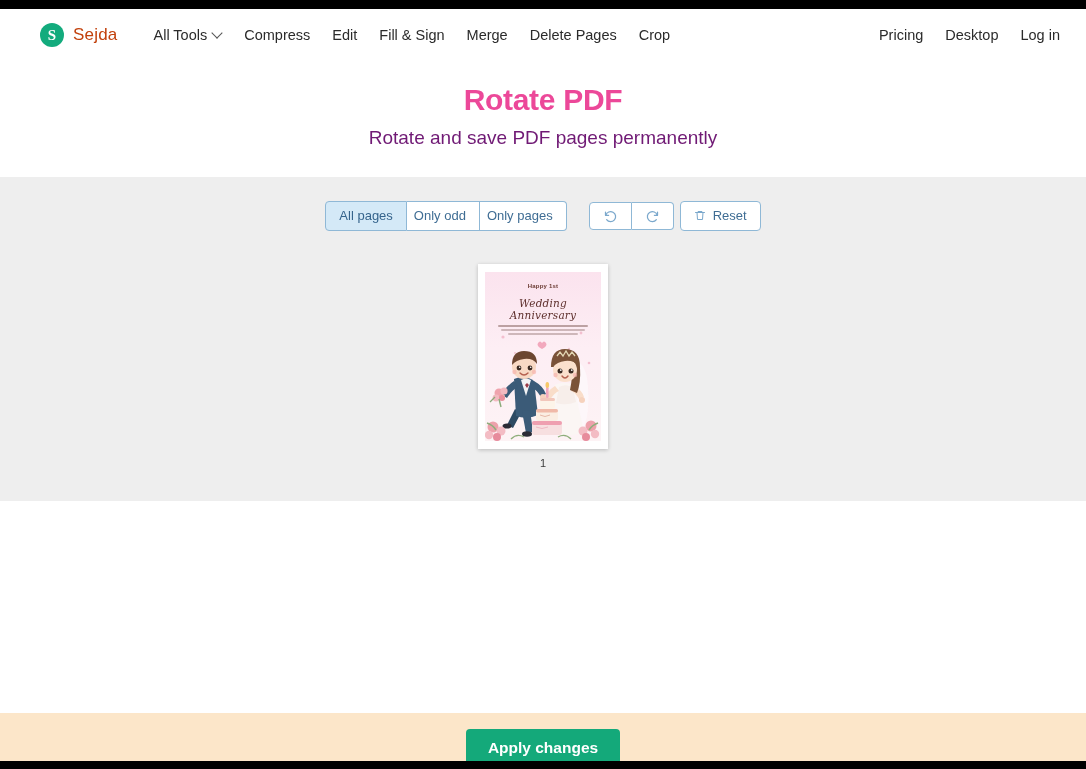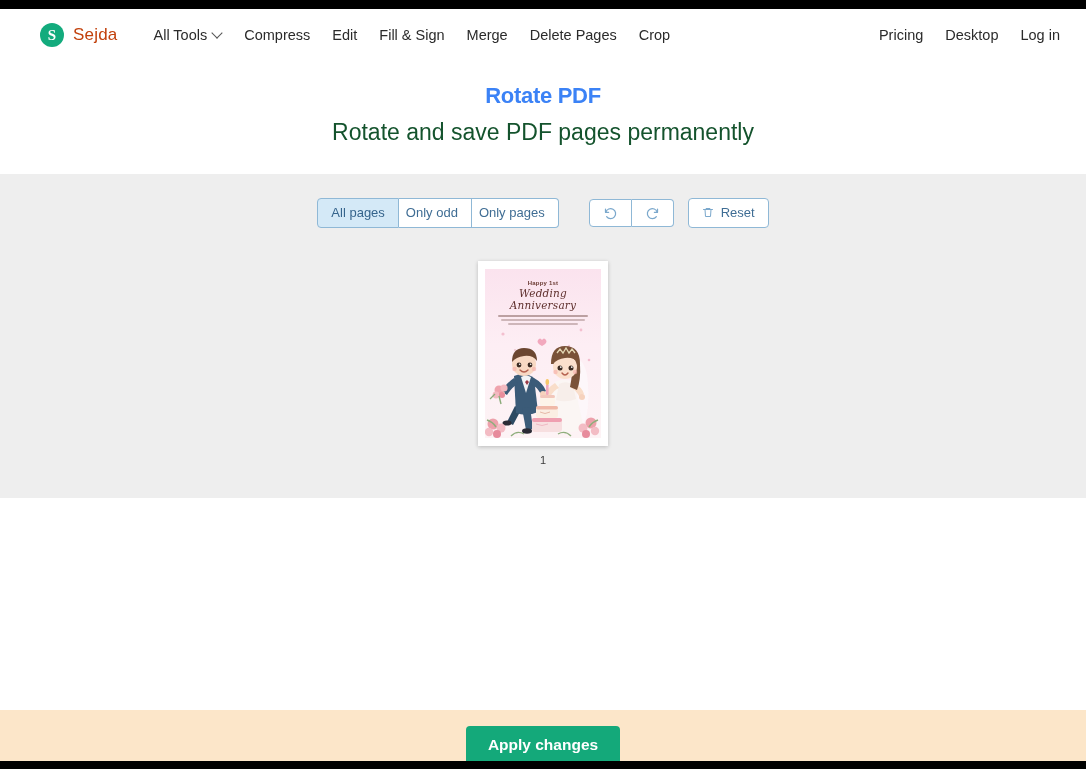--- a/index.html
+++ b/index.html
@@ -46,32 +46,32 @@
   .chev::before {
     content: ""; position: absolute; left: 0; top: 0;
     width: 7px; height: 7px;
     border-right: 1.6px solid #555; border-bottom: 1.6px solid #555;
     transform: rotate(45deg);
   }
 
   
   .titleblock { text-align: center; padding: 22px 0 28px; background: #fff; }
   .page-title {
-    font-size: 22px; font-weight: bold; color: #3b82f6; letter-spacing: -.3px;
-  }
-  .page-sub { font-size: 23px; color: #14532d; margin-top: 10px; }
+    font-size: 30px; font-weight: bold; color: #ec4899; letter-spacing: -.3px;
+  }
+  .page-sub { font-size: 19px; color: #701a75; margin-top: 10px; }
 
   
   .editor-band {
     background: #eeeeee;
     padding: 24px 0 32px;
     min-height: 312px;
   }
 
-  .toolbar { display: flex; justify-content: center; align-items: center; gap: 14px; }
+  .toolbar { display: flex; justify-content: center; align-items: center; gap: 6px; }
 
   .btn-group { display: flex; }
   .seg {
     font-size: 13px; color: #3f6d94;
     background: #ffffff;
     border: 1px solid #8fb8d6;
     padding: 7px 13px 8px;
     cursor: pointer; line-height: 1;
     white-space: nowrap;
   }
@@ -107,21 +107,21 @@
   }
   .card-head { padding-top: 11px; text-align: center; }
   .card-happy {
     font-size: 6px; font-weight: bold; color: #6b3b33;
     letter-spacing: .2px;
   }
   .card-anniv {
     font-family: "DejaVu Serif", serif;
     font-style: italic;
     font-size: 10.5px; color: #5e2f2c;
-    margin-top: 1px; letter-spacing: .2px;
+    margin-top: 8px; letter-spacing: .2px;
   }
   .card-body {
     margin: 4px 9px 0; text-align: center;
   }
   .card-body .ln {
     height: 2px; margin: 2px auto;
     background: rgba(110,70,65,.45);
     border-radius: 1px;
   }
   .card-body .ln:nth-child(1) { width: 92%; }

